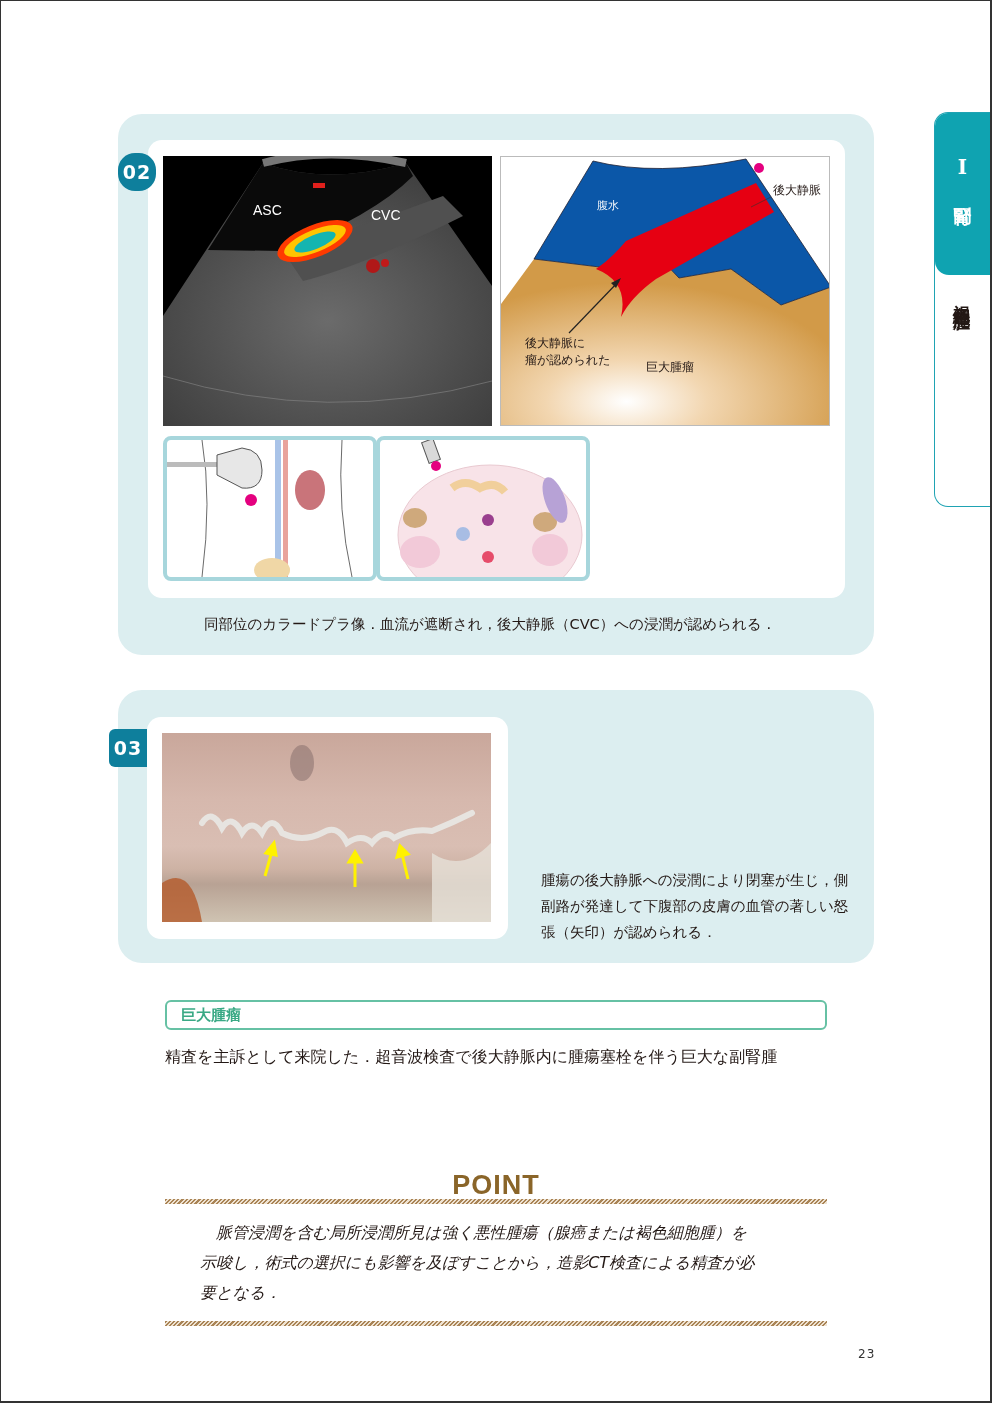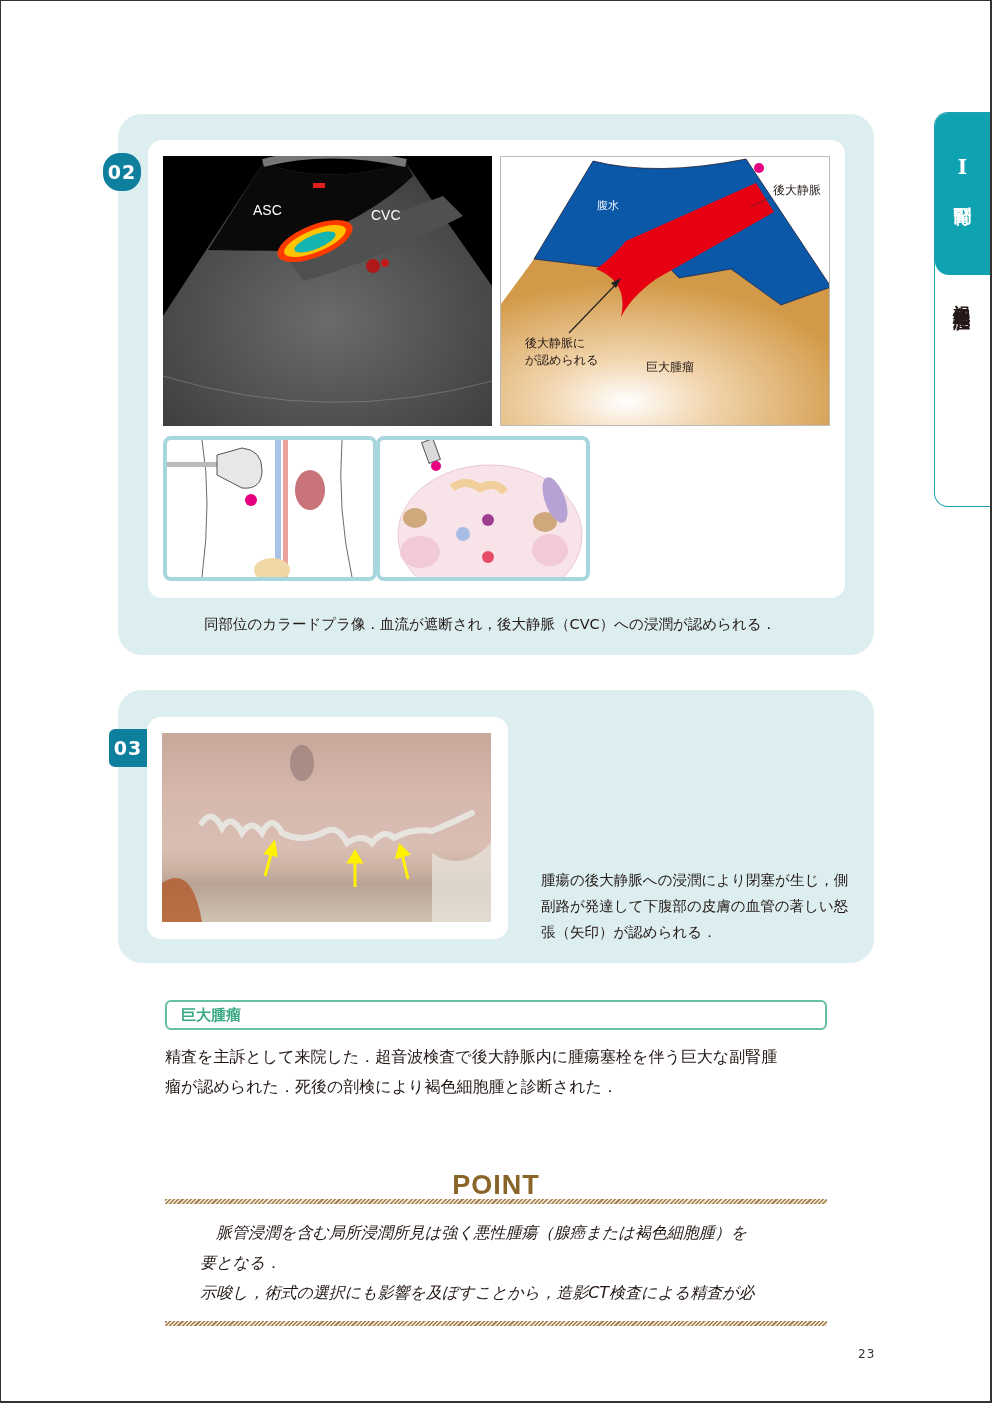--- a/index.html
+++ b/index.html
@@ -51,21 +51,21 @@
 <div class="side-tab">
   <div class="side-tab-top">
     <span class="tab-roman">I</span>
     <div class="tab-chapter">副腎</div>
   </div>
   <div class="tab-sub">褐色細胞腫</div>
 </div>
 
 <div class="panel panel-02"></div>
 <div class="inner" style="left:148px;top:140px;width:697px;height:458px;"></div>
-<div class="fig-num" style="left:103px;top:153px;border-radius:17px;">02</div>
+<div class="fig-num" style="left:118px;top:153px;border-radius:17px;">02</div>
 
 <div class="us">
   <svg width="329" height="270" viewBox="0 0 329 270">
     <defs>
       <radialGradient id="gray" cx="50%" cy="60%" r="70%">
         <stop offset="0" stop-color="#6b6b6b"></stop>
           <stop offset="1" stop-color="#3a3a3a"></stop>
       </radialGradient>
     </defs>
     <path d="M100 7 Q165 30 243 7 L329 130 L329 270 L0 270 L0 160 Z" fill="url(#gray)"></path>
@@ -97,21 +97,21 @@
     <path d="M92 4 Q155 20 245 2 L330 130 L280 148 L230 112 L178 121 L158 100 L115 112 L33 102 Z" fill="#0b57a8" stroke="#223" stroke-width="0.8"></path>
     <path d="M95 112 Q110 102 125 84 L255 26 L273 55 L155 122 Q130 140 120 160 Q128 125 95 112 Z" fill="#e60012"></path>
     <line x1="68" y1="176" x2="118" y2="124" stroke="#222" stroke-width="1.2"></line>
     <polygon points="120,121 110,126 115,131" fill="#222"></polygon>
     <circle cx="258" cy="11" r="5" fill="#e4007f"></circle>
     <line x1="250" y1="50" x2="270" y2="40" stroke="#333" stroke-width="0.6"></line>
   </svg>
   <span class="dlabel" style="left:96px;top:40px;color:#fff;font-size:11px;">腹水</span>
   <span class="dlabel" style="left:272px;top:25px;">後大静脈</span>
   <span class="dlabel" style="left:24px;top:178px;">後大静脈に</span>
-  <span class="dlabel" style="left:24px;top:195px;">が認められる</span>
+  <span class="dlabel" style="left:24px;top:195px;">瘤が認められた</span>
   <span class="dlabel" style="left:145px;top:202px;">巨大腫瘤</span>
 </div>
 
 <div class="schem-box" style="left:163px;width:214px;">
   <svg width="206" height="137" viewBox="0 0 206 137">
     <path d="M35 0 Q45 60 35 137" stroke="#444" fill="none" stroke-width="0.8"></path>
     <path d="M175 0 Q170 70 185 137" stroke="#444" fill="none" stroke-width="0.8"></path>
     <rect x="108" y="0" width="6" height="137" fill="#a9c3e8"></rect>
     <rect x="116" y="0" width="5" height="137" fill="#e9a39c"></rect>
     <ellipse cx="143" cy="50" rx="15" ry="20" fill="#c9747a"></ellipse>
@@ -165,25 +165,24 @@
   <div>腫瘍の後大静脈への浸潤により閉塞が生じ，側</div>
   <div>副路が発達して下腹部の皮膚の血管の著しい怒</div>
   <div>張（矢印）が認められる．</div>
 </div>
 
 <div class="memo-head">
   <span class="memo-title">巨大腫瘤</span>
 </div>
 <div class="memo-body">
   <div>精査を主訴として来院した．超音波検査で後大静脈内に腫瘍塞栓を伴う巨大な副腎腫</div>
-  <div>瘤が認められた．死後の剖検により褐色細胞腫と診断された．</div>
 </div>
 
 <div class="point-title">POINT</div>
 <div class="hatch" style="top:1199px;"></div>
 <div class="point-body">
   <div>　脈管浸潤を含む局所浸潤所見は強く悪性腫瘍（腺癌または褐色細胞腫）を</div>
+  <div>示唆し，術式の選択にも影響を及ぼすことから，造影CT検査による精査が必</div>
   <div>要となる．</div>
-  <div>示唆し，術式の選択にも影響を及ぼすことから，造影CT検査による精査が必</div>
 </div>
 <div class="hatch" style="top:1321px;"></div>
 
 <div class="page-num">23</div>
 
 </body></html>

